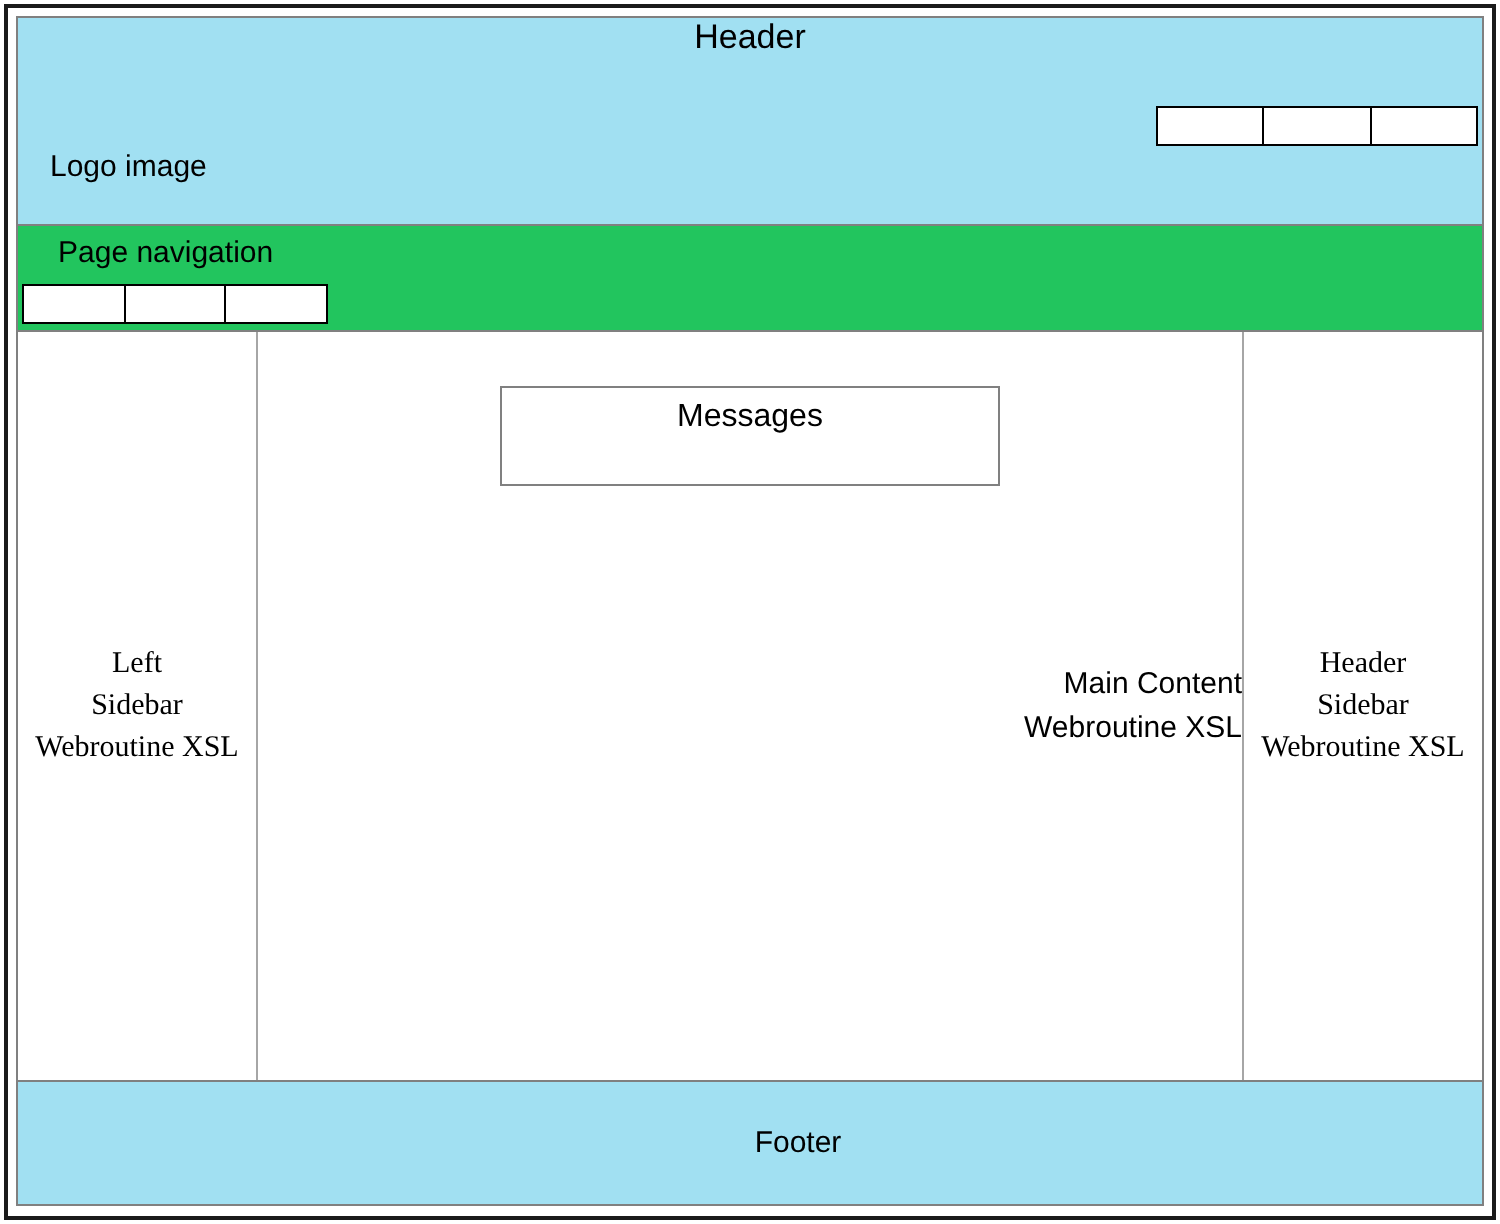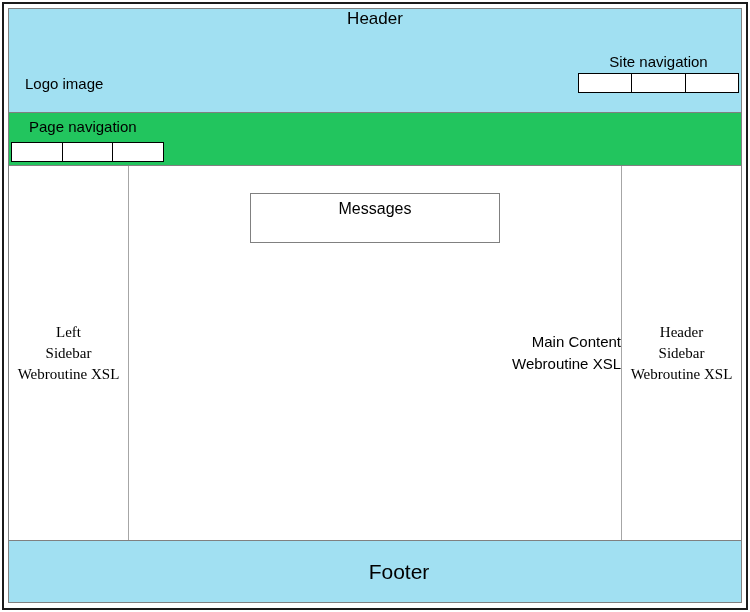--- a/index.html
+++ b/index.html
@@ -133,35 +133,34 @@
     line-height: 1.45;
     white-space: pre-line;
   }
   .footer {
     height: 62px;
     border: 1px solid var(--border-inner, #808080);
     border-top: none;
     display: flex;
     align-items: center;
     justify-content: center;
-    font-size: 21px;
+    font-size: 15px;
     padding-left: 48px;
   }
 </style>
 </head>
 <body>
 
 <div class="page">
   <div class="frame">
 
     <div class="band header">
       <div class="header-title">Header</div>
       <div class="logo-label">Logo image</div>
       <div class="site-nav">
-        <div class="site-nav-label">Site navigation</div>
         <div class="cells">
           <div class="cell"></div>
           <div class="cell"></div>
           <div class="cell"></div>
         </div>
       </div>
     </div>
 
     <div class="page-nav">
       <div class="page-nav-label">Page navigation</div>

